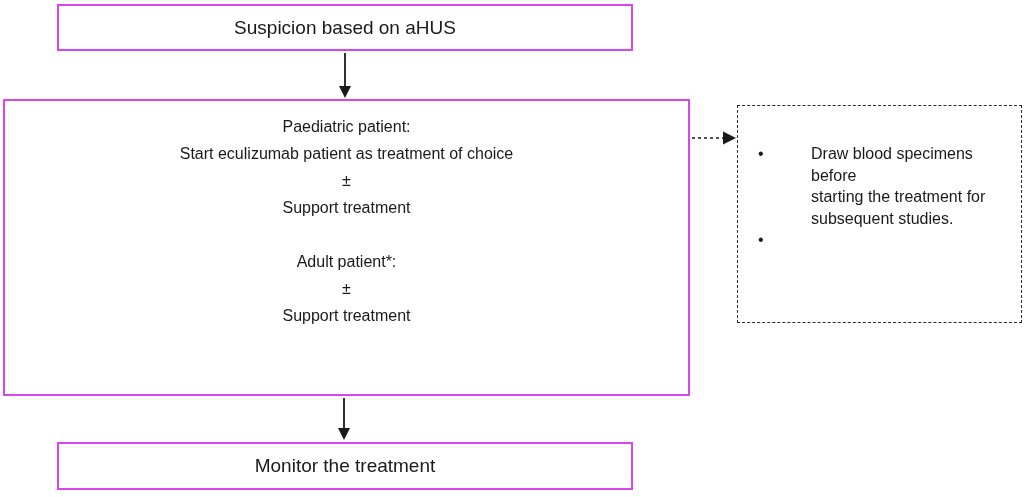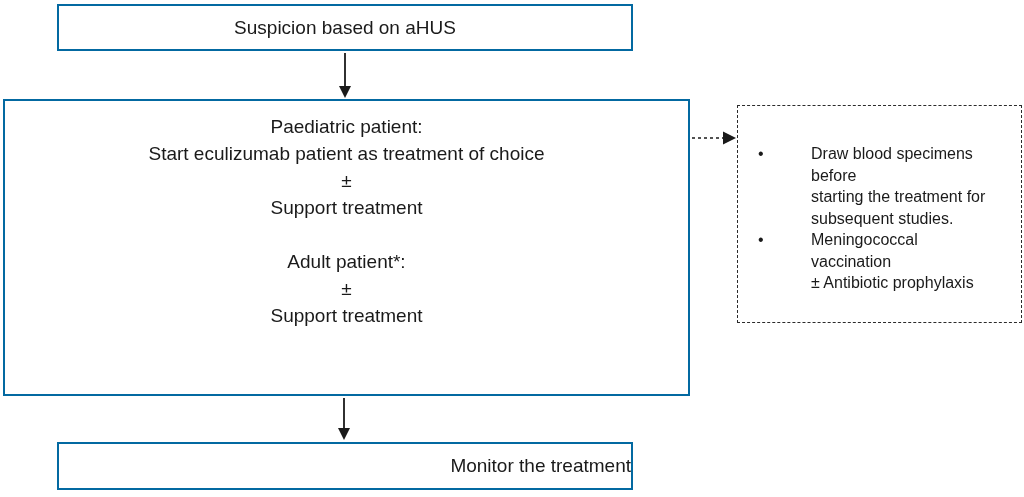--- a/index.html
+++ b/index.html
@@ -15,44 +15,44 @@
     font-family: "Liberation Sans", sans-serif;
     color: #1a1a1a;
     overflow: hidden;
   }
   .box {
     position: absolute;
     box-sizing: border-box;
     background: #ffffff;
   }
   .solid {
-    border: 2px solid #0369a1;
+    border: 2px solid #d946ef;
   }
   .top-box {
     left: 57px; top: 4px;
     width: 576px; height: 47px;
     display: flex; align-items: center; justify-content: center;
     font-size: 19px;
   }
   .main-box {
     left: 3px; top: 99px;
     width: 687px; height: 297px;
     padding-top: 12px;
     text-align: center;
-    font-size: 19px;
+    font-size: 16px;
   }
   .main-box .line {
     line-height: 27px;
     height: 27px;
     white-space: nowrap;
   }
   .bottom-box {
     left: 57px; top: 442px;
     width: 576px; height: 48px;
-    display: flex; align-items: center; justify-content: flex-end;
+    display: flex; align-items: center; justify-content: center;
     font-size: 19px;
   }
   .side-box {
     left: 737px; top: 105px;
     width: 285px; height: 218px;
     border: 1.5px dashed #2b2b2b;
     padding: 37px 8px 0 20px;
     font-size: 16px;
     line-height: 21.5px;
   }
@@ -112,23 +112,20 @@
 
   <div class="box side-box">
     <div class="bullet-row">
       <span class="bullet-glyph">•</span>
       <span class="bullet-text">Draw blood specimens before
 starting the treatment for
 subsequent studies.</span>
     </div>
     <div class="bullet-row">
       <span class="bullet-glyph">•</span>
-      <span class="bullet-text">Meningococcal
-vaccination
-± Antibiotic prophylaxis</span>
     </div>
   </div>
 
   <div class="box solid bottom-box">
     <span>Monitor the treatment</span>
   </div>
 
 </div>
 
 </body></html>

